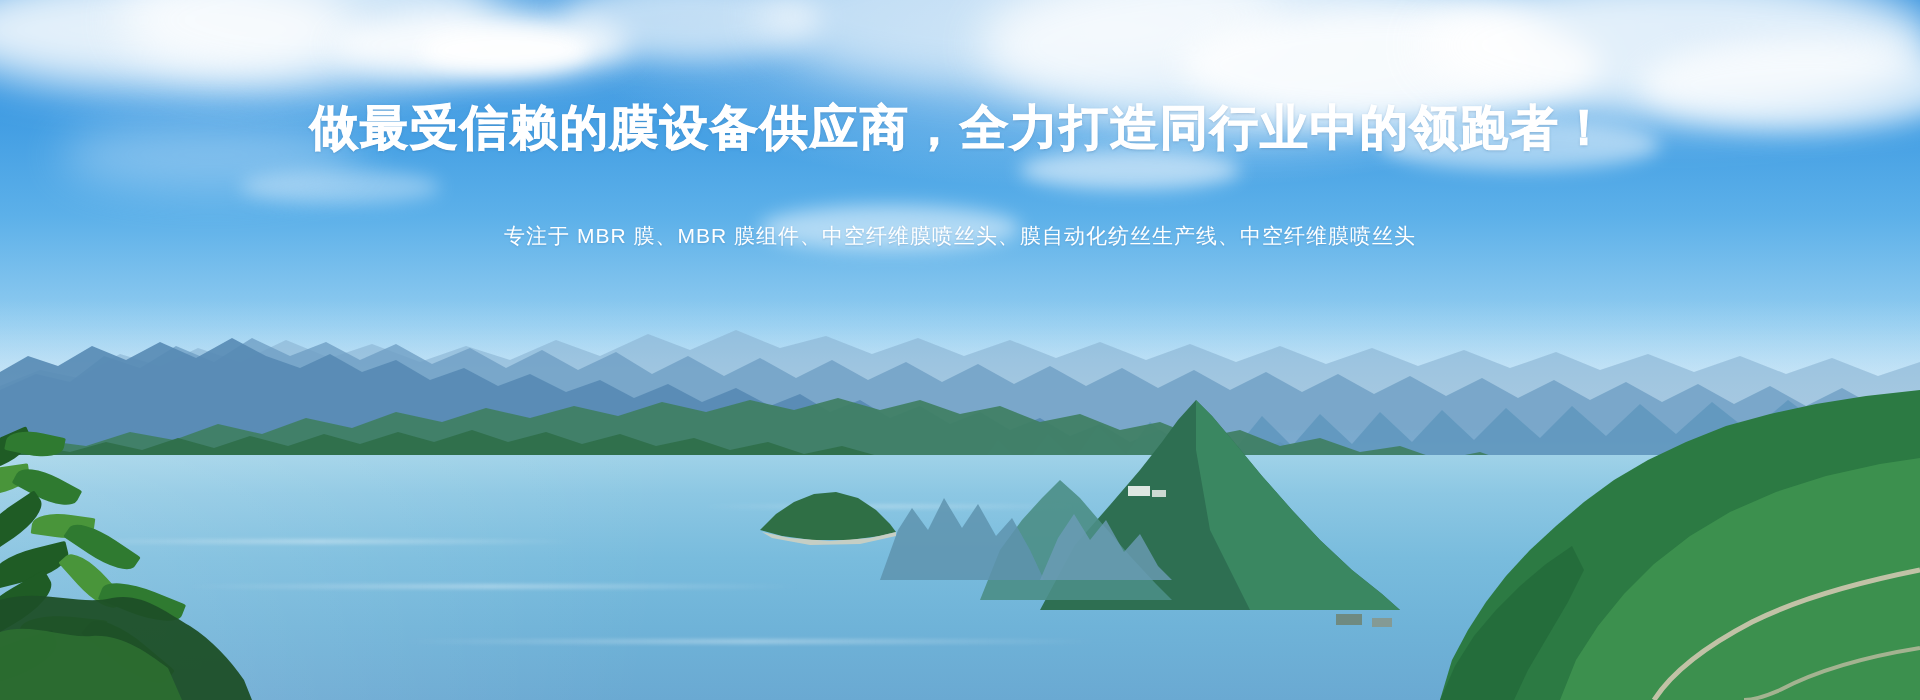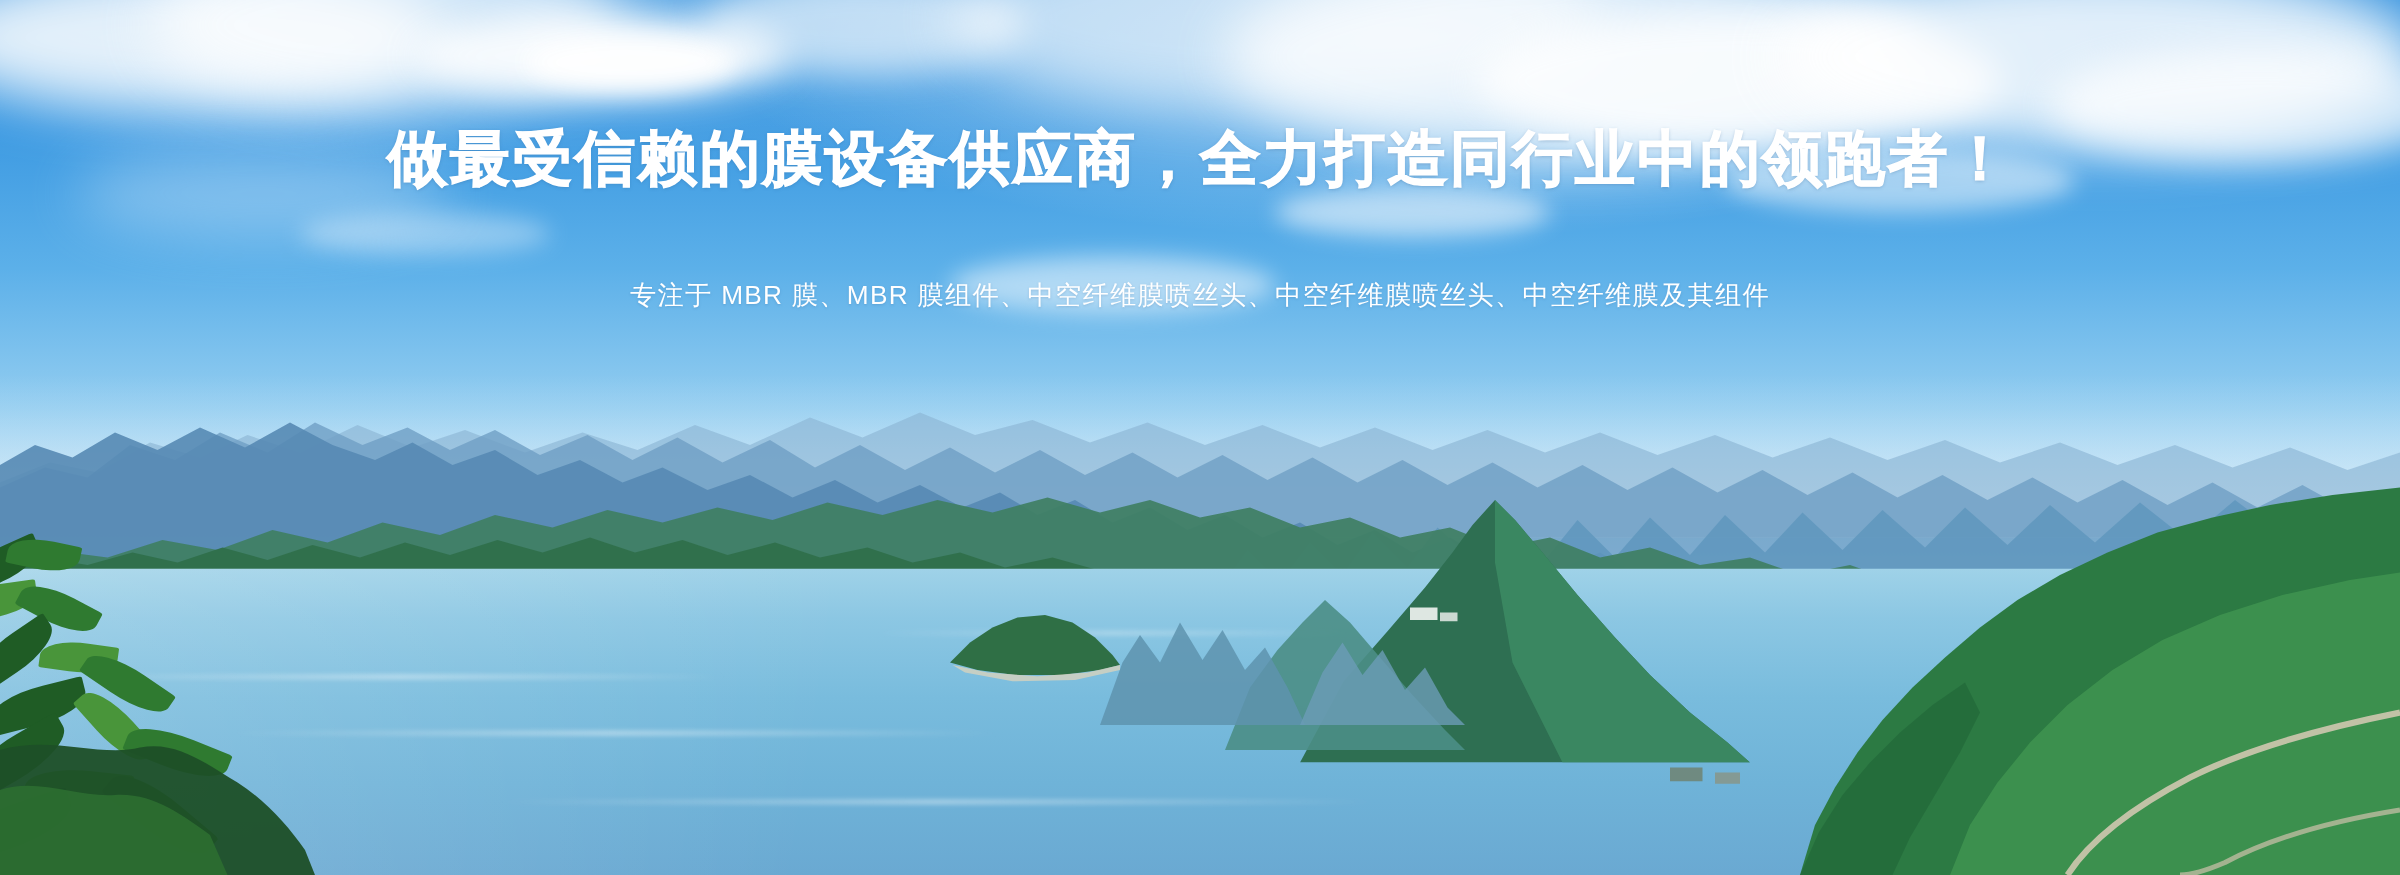--- a/index.html
+++ b/index.html
@@ -240,16 +240,16 @@
     <div class="leaf l" style="left:70px;top:240px;width:92px;height:30px;transform:rotate(16deg);position:absolute;"></div>
   </div>
 
   <svg class="layer" style="top:560px;height:140px;" viewBox="0 0 1920 140" preserveAspectRatio="none">
     <path fill="#1d4f27" opacity="0.95" d="M0,40 C40,28 80,46 112,38 C142,32 166,52 190,66 C212,80 230,100 244,120 L252,140 L0,140 Z"></path>
     <path fill="#2c6e31" opacity="0.9" d="M0,72 C30,62 62,78 92,76 C122,74 146,92 168,108 L182,140 L0,140 Z"></path>
   </svg>
 
   <div class="copy">
     <div class="headline">做最受信赖的膜设备供应商，全力打造同行业中的领跑者！</div>
-    <div class="subline">专注于 MBR 膜、MBR 膜组件、中空纤维膜喷丝头、中空纤维膜喷丝头、中空纤维膜及其组件</div>
+    <div class="subline">专注于 MBR 膜、MBR 膜组件、中空纤维膜喷丝头、膜自动化纺丝生产线、中空纤维膜喷丝头</div>
   </div>
 
 </div>
 
 </body></html>

